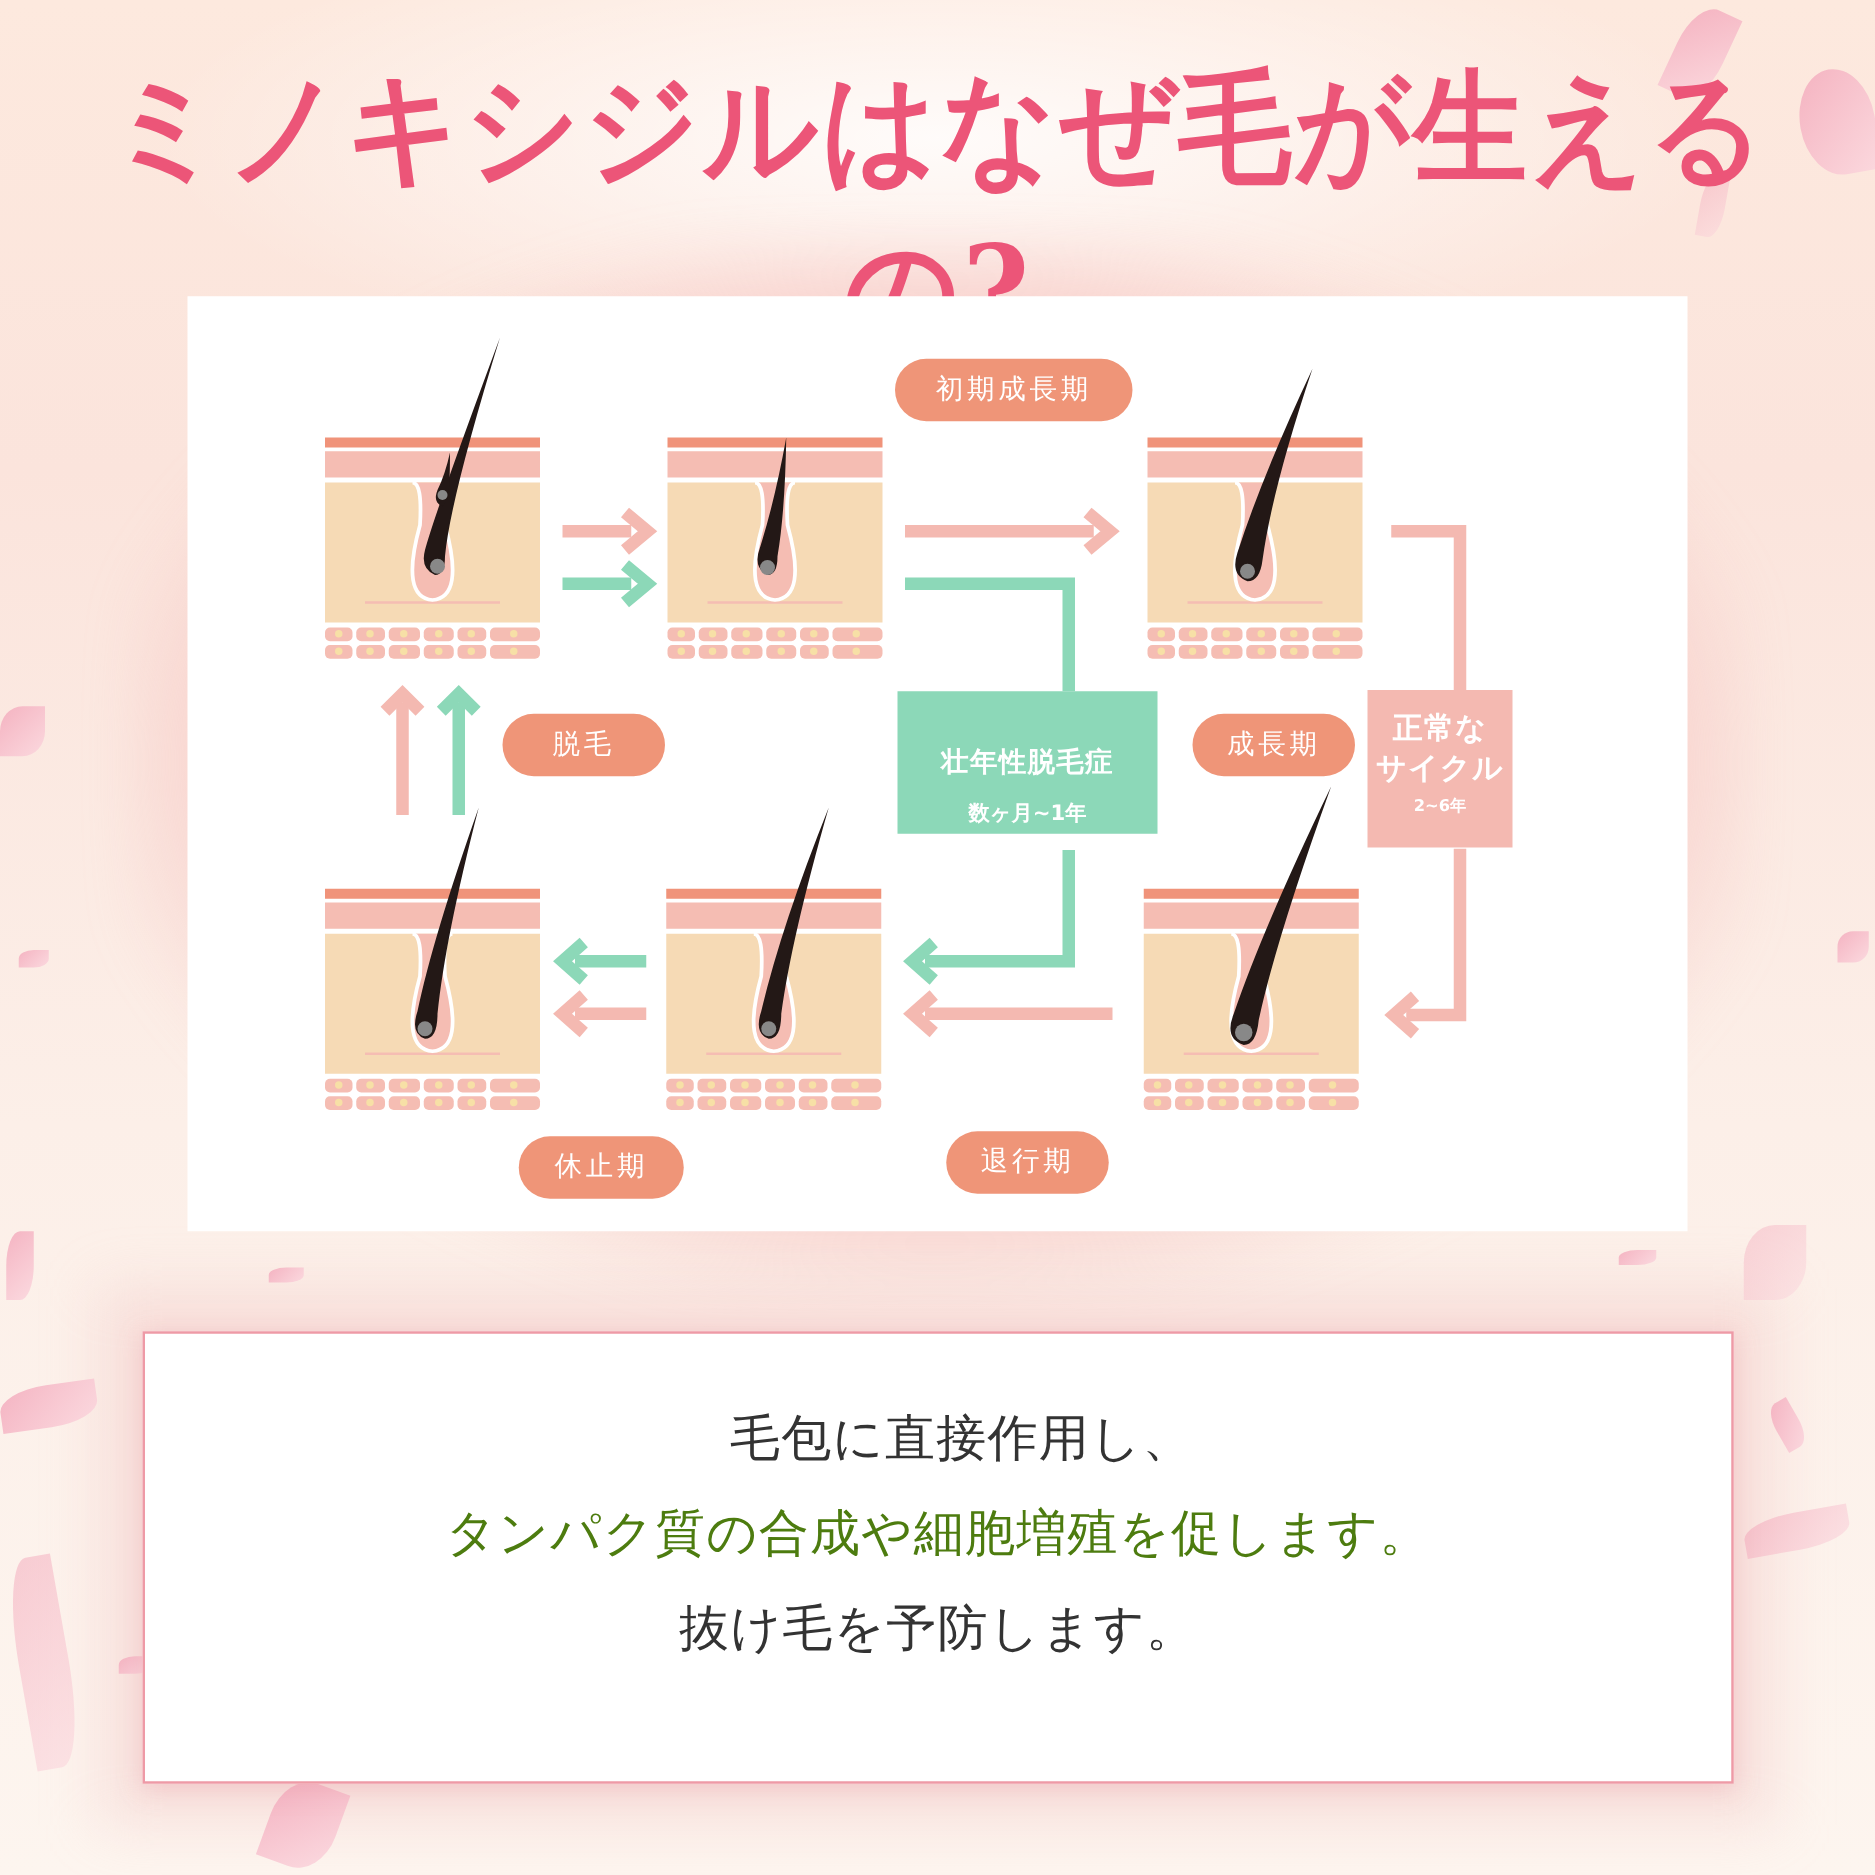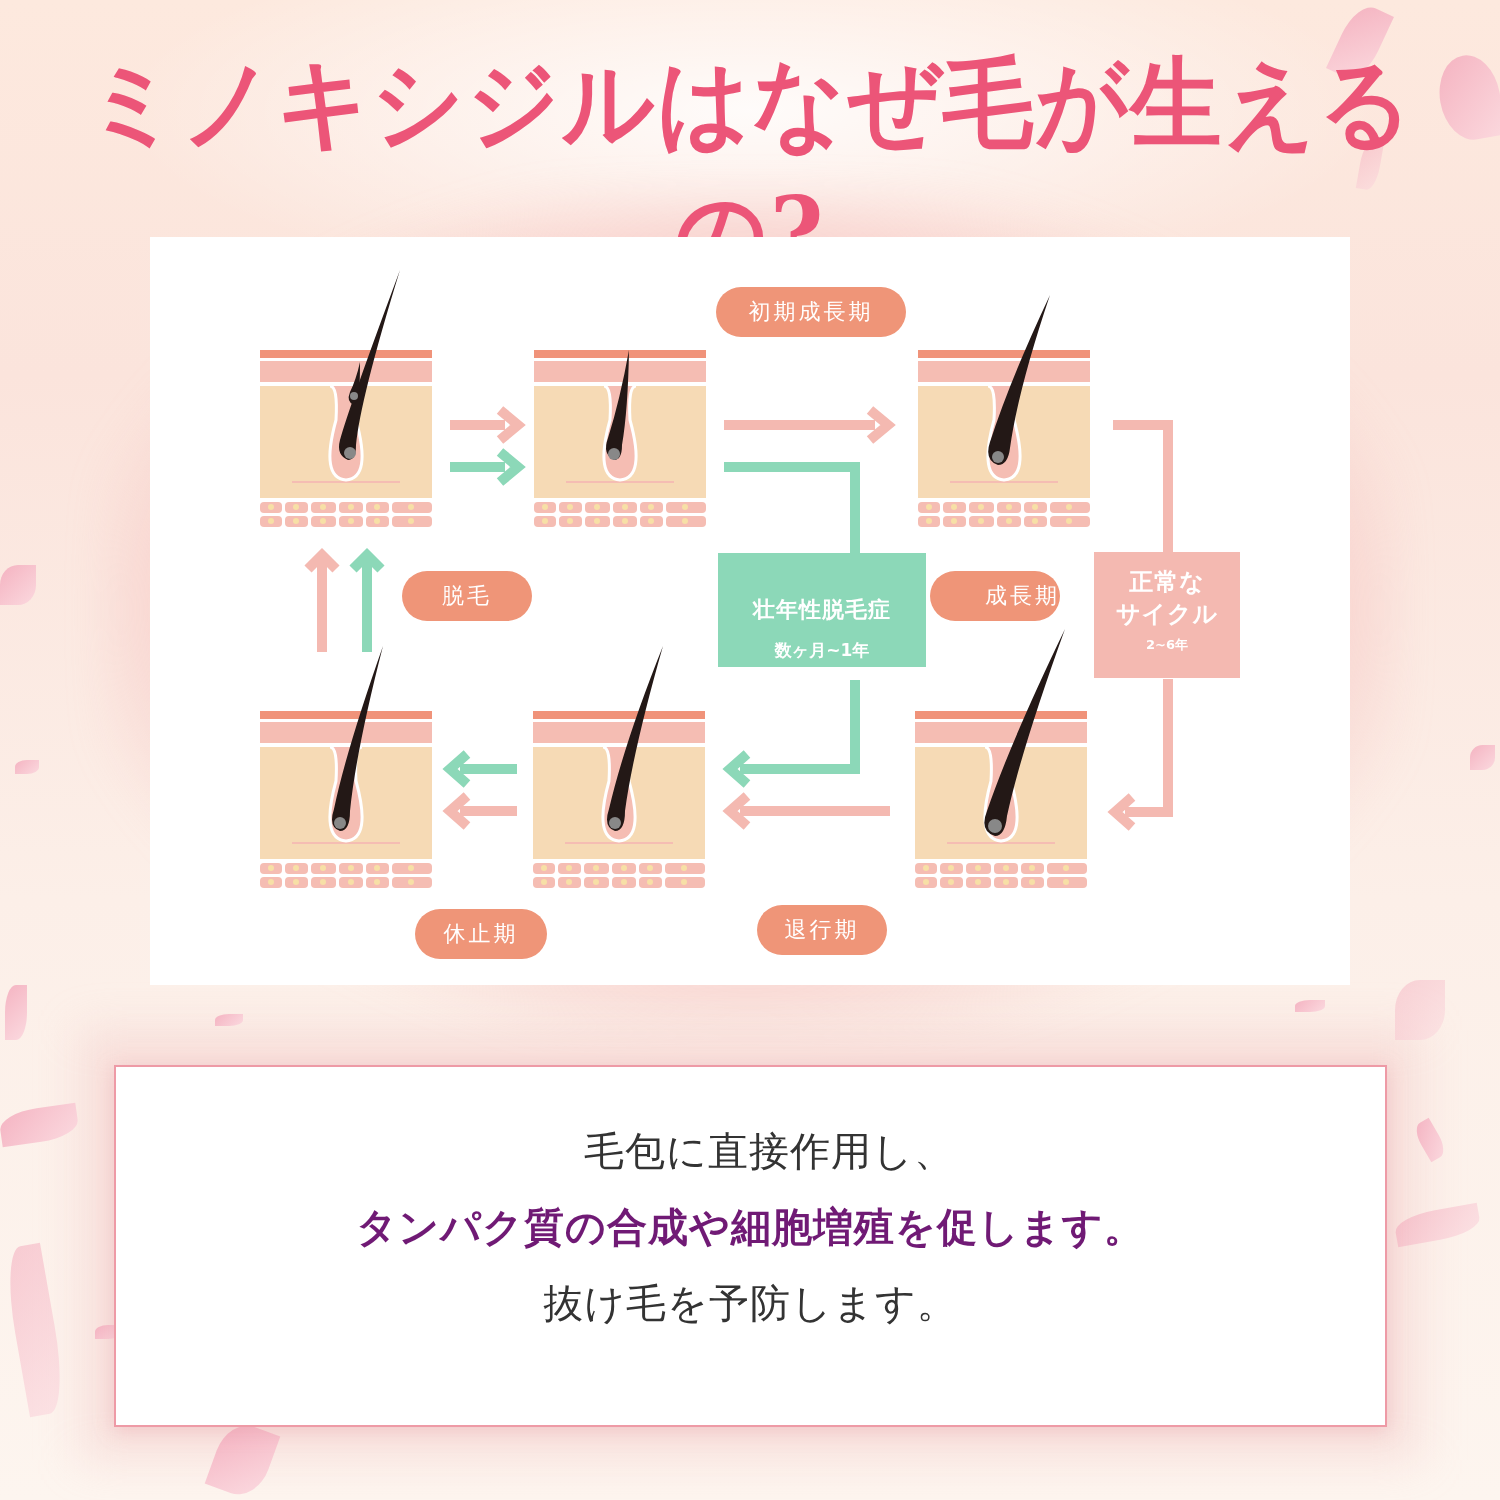--- a/index.html
+++ b/index.html
@@ -33,33 +33,33 @@
   .pill {
     position: absolute; height: 50px; border-radius: 25px; background: #ef9578;
     color: #fff; font-size: 22px; line-height: 50px; text-align: center; letter-spacing: 3px;
   }
   .box-green {
     position: absolute; left: 718px; top: 553px; width: 208px; height: 114px; background: #8cd8b8; color: #fff; text-align: center;
   }
   .box-green .l1 { font-size: 22px; font-weight: bold; margin-top: 42px; letter-spacing: 1px; }
   .box-green .l2 { font-size: 17px; font-weight: bold; margin-top: 14px; }
   .box-pink {
-    position: absolute; left: 1094px; top: 552px; width: 146px; height: 126px; background: #f4b9b1; color: #fff; text-align: center;
+    position: absolute; left: 1094px; top: 552px; width: 116px; height: 126px; background: #f4b9b1; color: #fff; text-align: center;
   }
   .box-pink .l1 { font-size: 24px; font-weight: bold; margin-top: 14px; line-height: 32px; letter-spacing: 1px; }
   .box-pink .l2 { font-size: 13px; font-weight: bold; margin-top: 6px; }
   .textbox {
     position: absolute; left: 114px; top: 1065px; width: 1273px; height: 362px;
     background: #ffffff; border: 2px solid #ee9aa6;
     box-shadow: 0 4px 18px rgba(230,150,160,0.35);
     text-align: center; color: #333;
   }
   .textbox .line { font-size: 40px; line-height: 76px; letter-spacing: 1px; }
   .textbox .line.first { margin-top: 46px; margin-left: 38px; }
-  .textbox .line.highlight { color: #701a75; font-weight: bold; }
+  .textbox .line.highlight { color: #4d7c0f; font-weight: normal; }
   svg { position: absolute; overflow: visible; }
 </style>
 </head>
 <body>
 
 <div class="glow"></div>
 <div class="glow2"></div>
 
 <div class="petal" style="left:1340px;top:5px;width:40px;height:75px;transform:rotate(25deg);"></div>
 <div class="petal" style="left:1440px;top:55px;width:60px;height:85px;border-radius:50% 50% 10% 50%;transform:rotate(-10deg);"></div>
@@ -186,21 +186,21 @@
       <path d="M317 559 L300 574 L317 589" stroke="#f4b9b1"></path>
 
       <path d="M172 415 L172 325" stroke="#f4b9b1"></path>
       <path d="M158 332 L172 318 L186 332" stroke="#f4b9b1"></path>
       <path d="M217 415 L217 325" stroke="#8cd8b8"></path>
       <path d="M203 332 L217 318 L231 332" stroke="#8cd8b8"></path>
     </g>
   </svg>
 
   <div class="pill" style="left:566px;top:50px;width:190px;text-align:center;">初期成長期</div>
-  <div class="pill" style="left:780px;top:334px;width:130px;text-align:right;">成長期</div>
+  <div class="pill" style="left:804px;top:334px;width:130px;">成長期</div>
   <div class="pill" style="left:607px;top:668px;width:130px;">退行期</div>
   <div class="pill" style="left:265px;top:672px;width:132px;">休止期</div>
   <div class="pill" style="left:252px;top:334px;width:130px;">脱毛</div>
 
   <div class="box-green" style="left:568px;top:316px;">
     <div class="l1">壮年性脱毛症</div>
     <div class="l2">数ヶ月~1年</div>
   </div>
 
   <div class="box-pink" style="left:944px;top:315px;">

